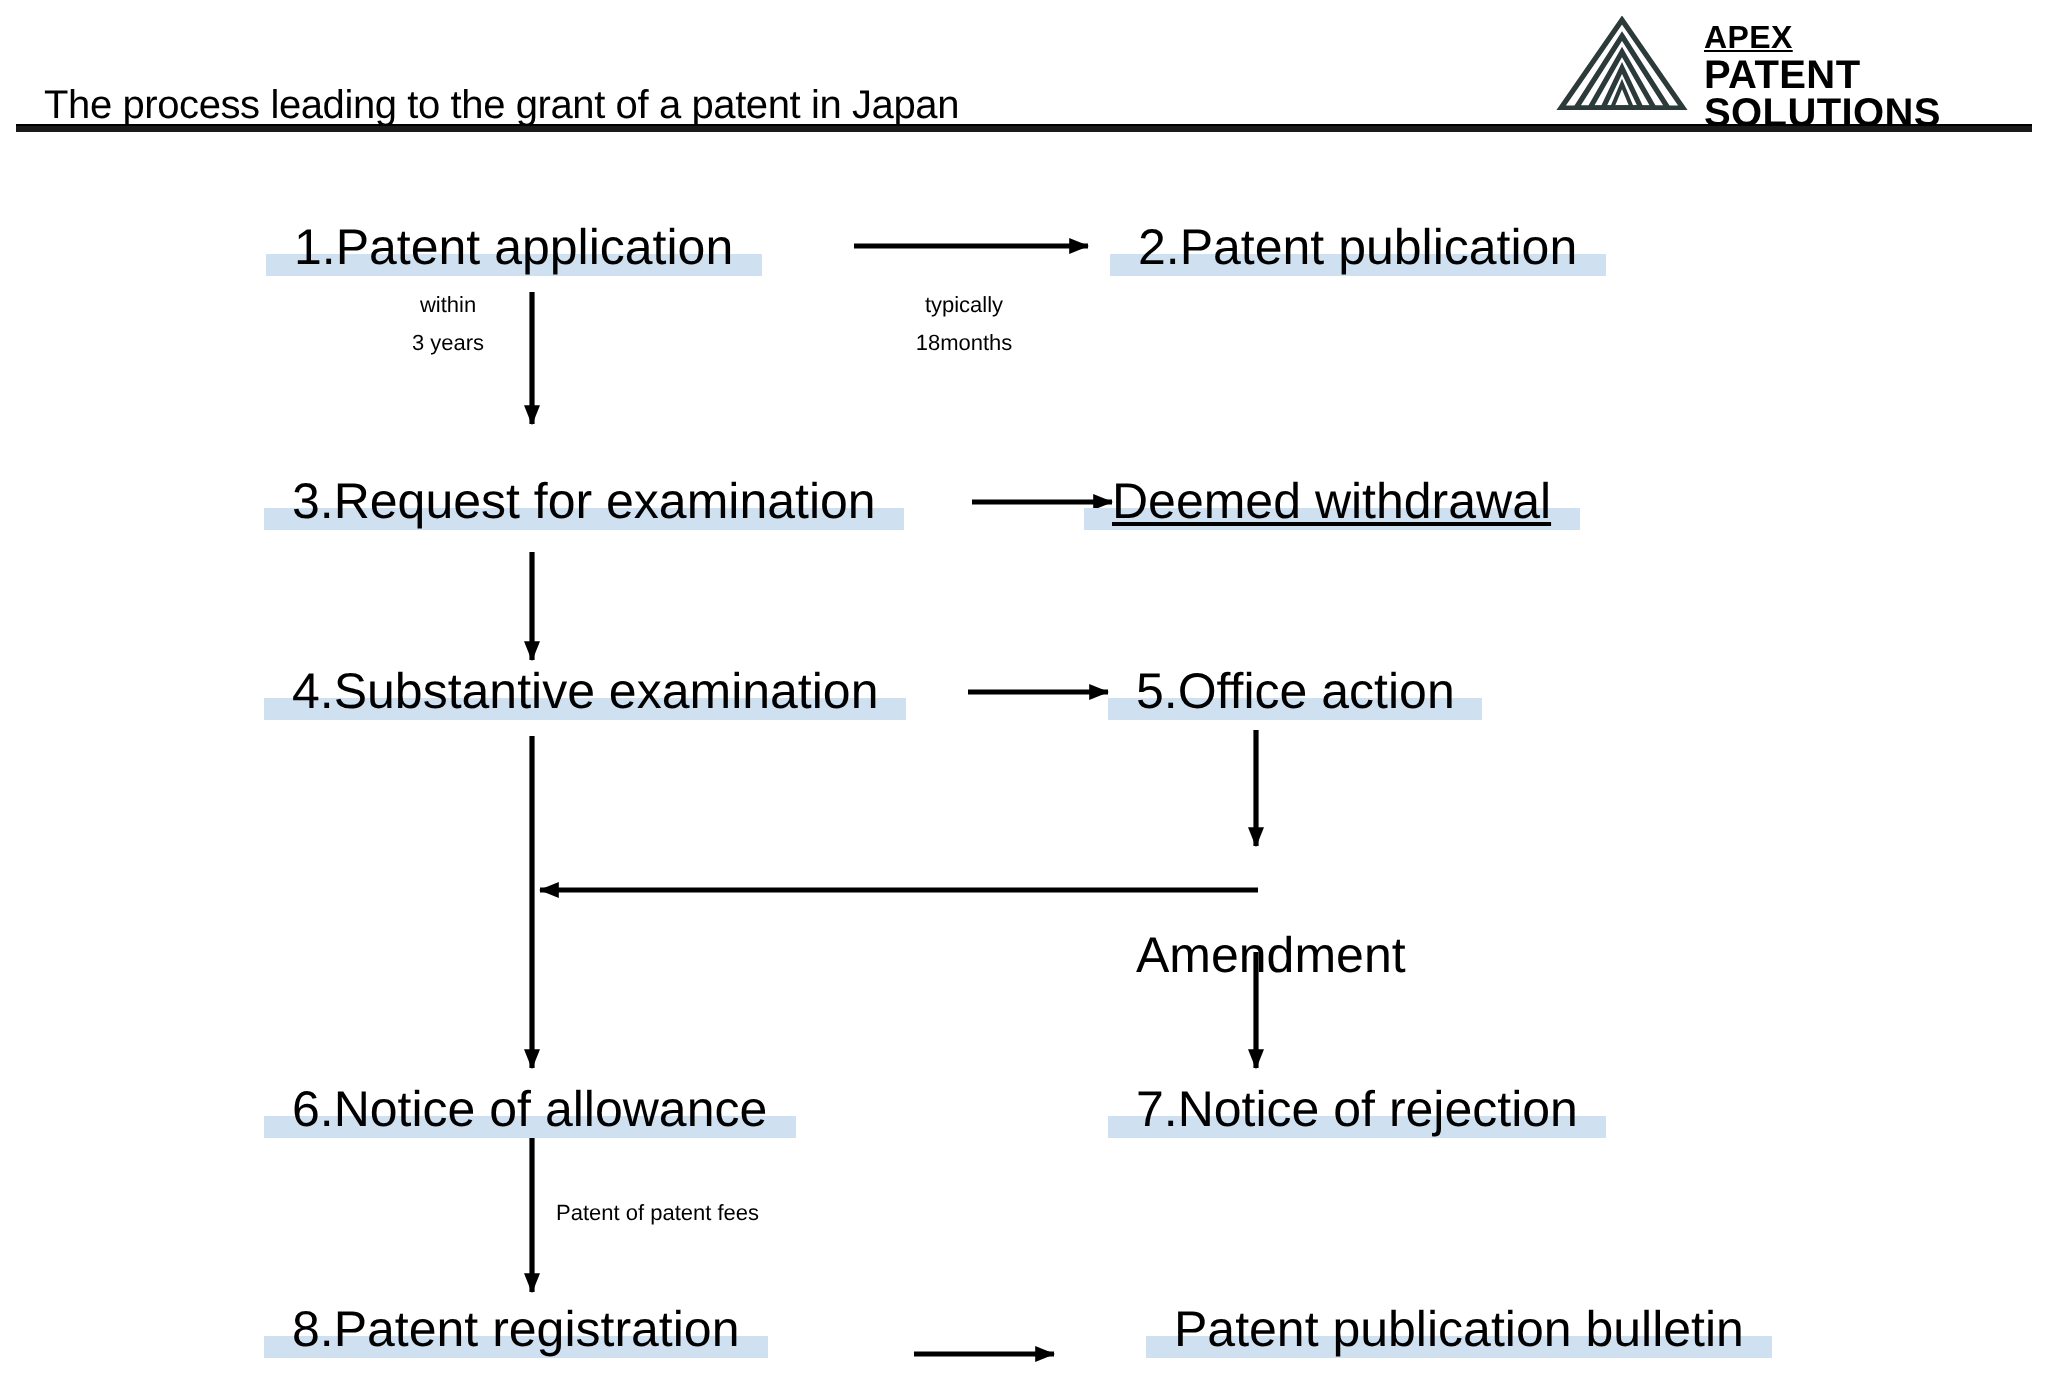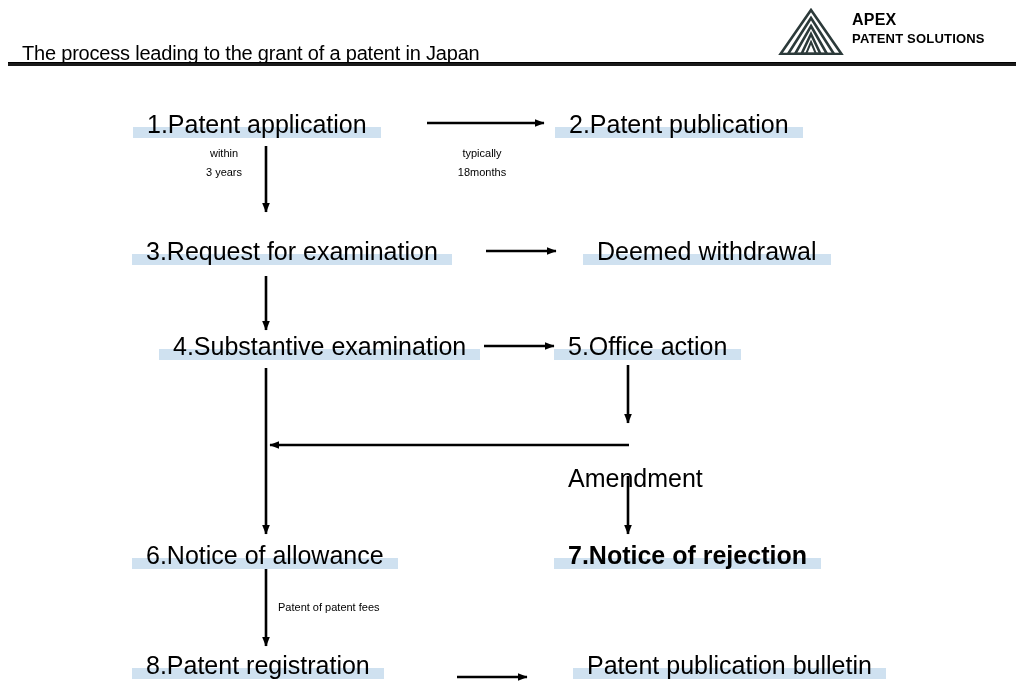--- a/index.html
+++ b/index.html
@@ -62,23 +62,24 @@
     position: absolute;
     left: 74px;
     top: 3px;
     line-height: 19px;
   }
   #logo-text .l1 {
     font-size: 16px;
     font-weight: bold;
     letter-spacing: 0.2px;
     display: block;
+    text-decoration: underline;
   }
   #logo-text .l2 {
-    font-size: 13px;
+    font-size: 20px;
     font-weight: bold;
     letter-spacing: 0.2px;
     display: block;
   }
 
   
   #flow {
     position: absolute;
     left: 0;
     top: 68px;
@@ -205,46 +206,46 @@
   <div class="note" style="left:434px; top:76px; width:96px;">
     <div>typically</div>
     <div>18months</div>
   </div>
 
   <div class="node" style="left:146px; top:168px;">
     <span class="hl"></span>
     <span class="txt">3.Request for examination</span>
   </div>
 
-  <div class="node" style="left:597px; top:168px;">
+  <div class="node" style="left:556px; top:168px;text-decoration:underline;">
     <span class="hl"></span>
     <span class="txt">Deemed withdrawal</span>
   </div>
 
-  <div class="node" style="left:146px; top:263px;margin-left:27px;">
+  <div class="node" style="left:146px; top:263px;">
     <span class="hl"></span>
     <span class="txt">4.Substantive examination</span>
   </div>
 
   <div class="node" style="left:568px; top:263px;">
     <span class="hl"></span>
     <span class="txt">5.Office action</span>
   </div>
 
   <div class="node plain" style="left:568px; top:383px;margin-top:12px;">
     
     <span class="txt">Amendment</span>
   </div>
 
   <div class="node" style="left:146px; top:472px;">
     <span class="hl"></span>
     <span class="txt">6.Notice of allowance</span>
   </div>
 
-  <div class="node" style="left:568px; top:472px;font-weight:bold;">
+  <div class="node" style="left:568px; top:472px;">
     <span class="hl"></span>
     <span class="txt">7.Notice of rejection</span>
   </div>
 
   <div class="note" style="left:278px; top:530px; text-align:left;">Patent of patent fees</div>
 
   <div class="node" style="left:146px; top:582px;text-align:right;">
     <span class="hl"></span>
     <span class="txt">8.Patent registration</span>
   </div>

